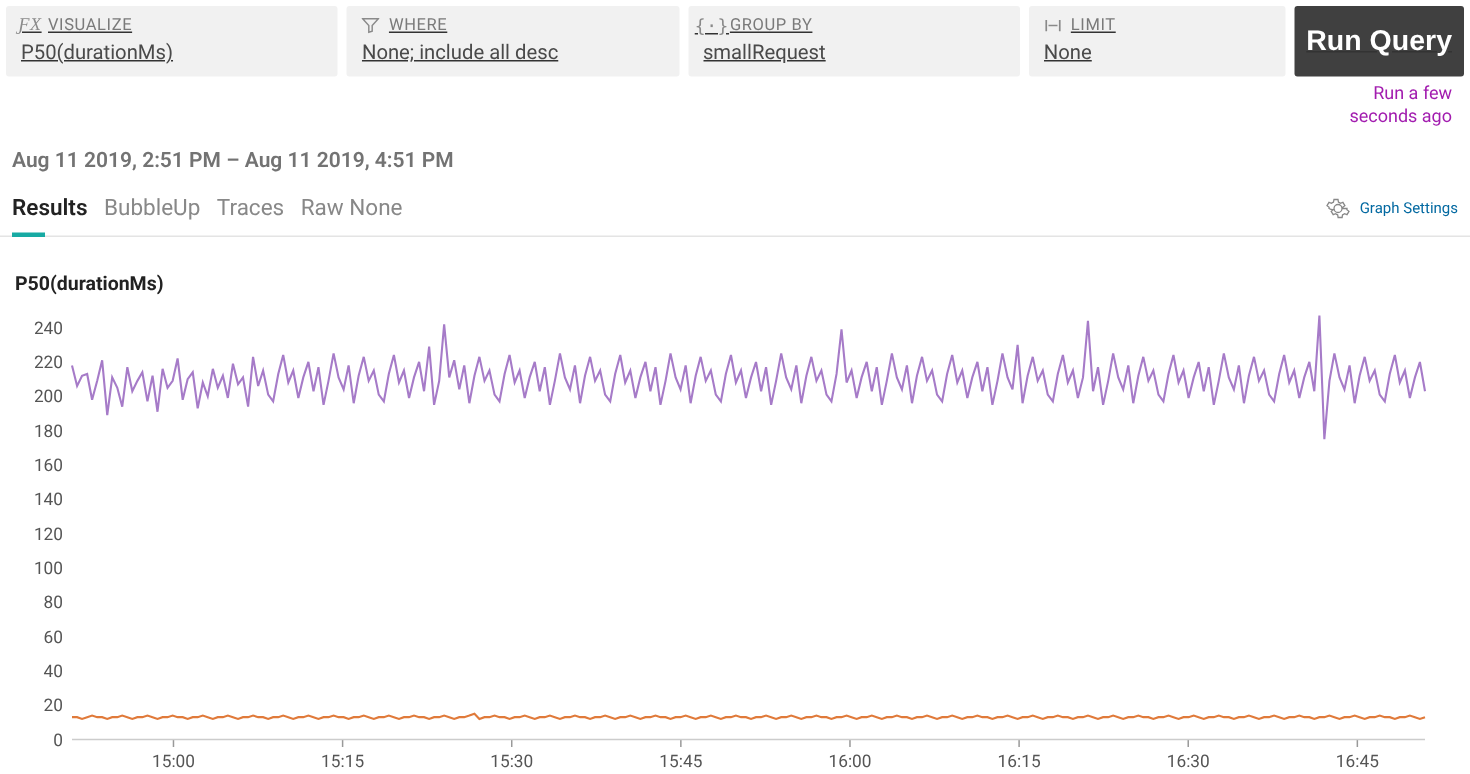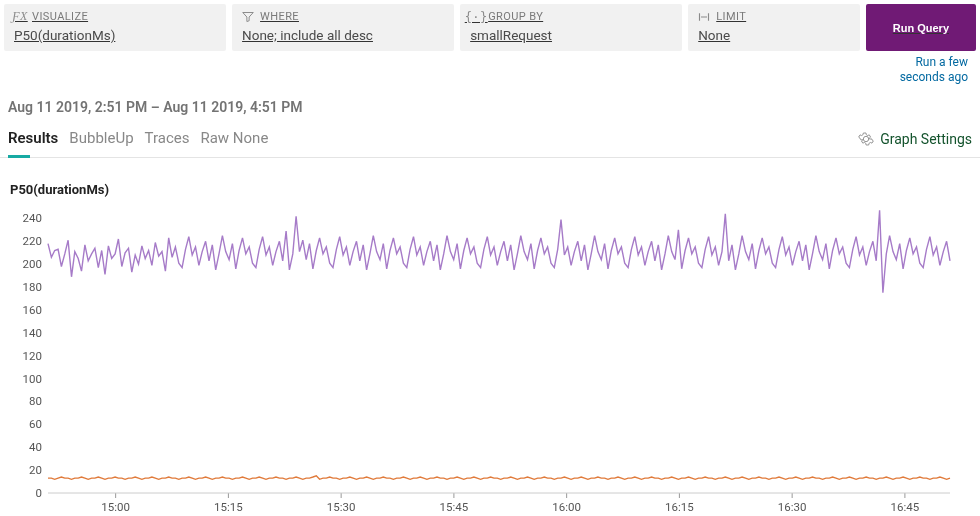--- a/index.html
+++ b/index.html
@@ -3,30 +3,30 @@
 <meta charset="utf-8">
 <style>
   * { box-sizing: border-box; }
   html, body { margin: 0; padding: 0; font-family: -apple-system, BlinkMacSystemFont, "Segoe UI", Roboto, Helvetica, Arial, sans-serif; color: #333; background: #fff; }
   .root { width: 980px; height: 516px; position: relative; }
   .query-bar { display: flex; gap: 6px; padding: 4px 4px 0 4px; align-items: stretch; text-decoration: underline; }
   .qpanel { flex: 1 1 0; min-width: 0; background: #f1f1f1; border-radius: 2px; padding: 6px 10px 8px 10px; }
   .qpanel .hdr { font-size: 11px; letter-spacing: 0.4px; color: #7a7a7a; display: flex; align-items: center; gap: 6px; margin-bottom: 4px; text-transform: uppercase; }
   .qpanel .hdr .icon { width: 12px; height: 12px; display: inline-flex; align-items: center; justify-content: center; font-style: italic; font-family: serif; color: #8a8a8a; font-size: 12px; }
   .qpanel .val { font-size: 13.5px; color: #4a4a4a; white-space: nowrap; overflow: hidden; text-overflow: ellipsis; }
-  .run-btn { background: #701a75; color: #fff; border: none; border-radius: 2px; padding: 0 27px; font-size: 11px; font-weight: 600; cursor: pointer; white-space: nowrap; }
+  .run-btn { background: #404040; color: #fff; border: none; border-radius: 2px; padding: 0 8px; font-size: 19px; font-weight: 600; cursor: pointer; white-space: nowrap; }
   .subrow { display: flex; justify-content: flex-end; padding: 4px 12px 0 0; }
-  .subrow .ago { font-size: 12px; color: #0369a1; text-align: right; line-height: 1.25; max-width: 90px; }
+  .subrow .ago { font-size: 12px; color: #a21caf; text-align: right; line-height: 1.25; max-width: 90px; }
   .range { font-size: 14px; font-weight: 600; color: #737373; padding: 14px 8px 6px 8px; }
   .tabs-row { display: flex; align-items: center; justify-content: space-between; border-bottom: 1px solid #e4e4e4; padding: 0 8px; }
   .tabs { display: flex; gap: 11px; }
   .tab { font-size: 15px; color: #888; padding: 8px 0 10px 0; cursor: pointer; position: relative; }
   .tab.active { color: #222; font-weight: 600; }
   .tab.active::after { content: ""; position: absolute; left: 0; right: calc(100% - 22px); bottom: -1px; height: 3px; background: #17aaa3; }
-  .graph-settings { display: flex; align-items: center; gap: 6px; color: #14532d; font-size: 14px; cursor: pointer; }
+  .graph-settings { display: flex; align-items: center; gap: 6px; color: #0369a1; font-size: 10px; cursor: pointer; }
   .gear { width: 16px; height: 16px; }
   .chart-area { position: relative; padding: 24px 18px 0 8px; }
   .chart-title { font-size: 13px; font-weight: 700; color: #222; margin: 0 0 6px 2px; }
   svg.chart { display: block; }
   .axis text { font-size: 11.5px; fill: #555; }
   .series1 { stroke: #a67bc8; stroke-width: 1.4; fill: none; }
   .series2 { stroke: #e07a3a; stroke-width: 1.4; fill: none; }
 </style>
 </head>
 <body>

